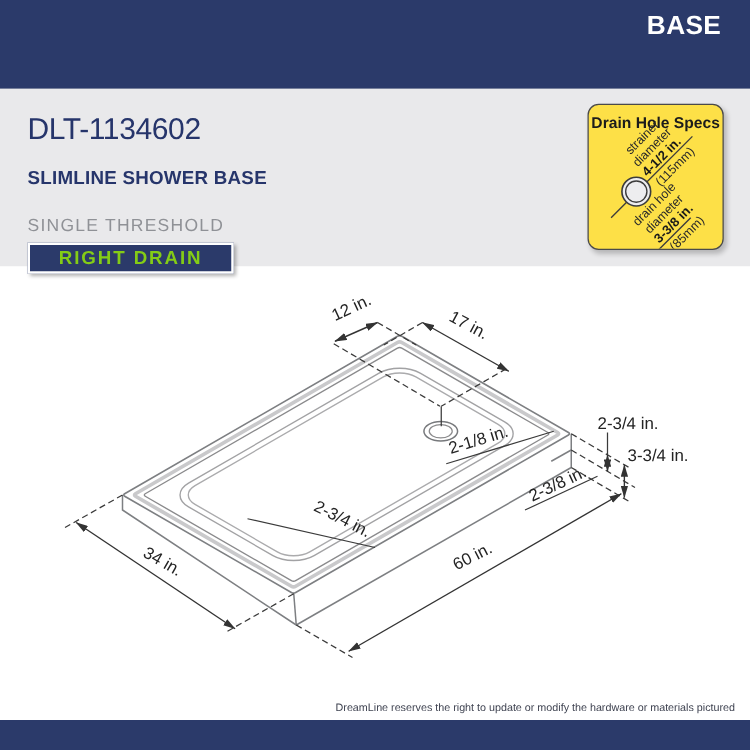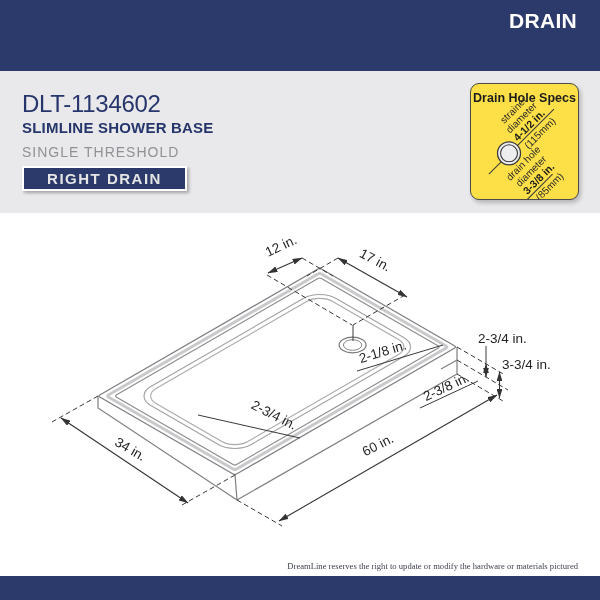--- a/index.html
+++ b/index.html
@@ -7,39 +7,39 @@
         font-family:"Liberation Sans",sans-serif;}
   
   .top-band{position:absolute;left:0;top:0;width:600px;height:71px;background:#2b3a6a;
             box-shadow:0 2px 0 rgba(110,118,140,.45);}
   .top-title{position:absolute;right:23px;top:11px;text-align:right;color:#ffffff;
              font-size:21px;line-height:19.5px;font-weight:bold;letter-spacing:.3px;}
   
   .info-strip{position:absolute;left:0;top:71px;width:600px;height:142px;background:#e9e9eb;}
   .model-block{position:absolute;left:22px;top:92px;}
   .model-number{font-size:24px;font-weight:normal;color:#26356b;letter-spacing:-.3px;line-height:24px;}
-  .product-name{font-size:15px;font-weight:bold;color:#26356b;letter-spacing:.2px;margin-top:3px;}
-  .threshold{font-size:14px;color:#8f9196;letter-spacing:1px;margin-top:8px;}
-  .drain-badge{display:inline-block;margin-top:6px;width:139px;background:#2b3a6a;color:#e5e5e5;
+  .product-name{font-size:15px;font-weight:bold;color:#26356b;letter-spacing:.2px;margin-top:18px;}
+  .threshold{font-size:14px;color:#8f9196;letter-spacing:1px;margin-top:21px;}
+  .drain-badge{display:inline-block;margin-top:6px;width:139px;background:#2b3a6a;color:#84cc16;
                font-size:15px;font-weight:bold;letter-spacing:1.5px;text-align:center;
                padding:2px 11px;border:2px solid #ffffff;box-shadow:2px 2px 3px rgba(0,0,0,.3);}
   
   .specs-box{position:absolute;left:470px;top:83px;width:107px;height:115px;background:#fde047;
              border:1.4px solid #4a4a4a;border-radius:9px;box-shadow:2px 3px 4px rgba(0,0,0,.22);
              overflow:hidden;}
   .specs-box svg{display:block;}
   .spec-txt{font-size:10px;fill:#2a2a2a;}
   .spec-val{font-size:10.5px;font-weight:bold;fill:#1a1a1a;}
   .spec-title{font-size:12.5px;font-weight:bold;fill:#1c1c1c;}
   
   .diagram{position:absolute;left:0;top:0;width:600px;height:600px;}
   .dimtxt{font-size:13.5px;fill:#242424;}
   
-  .disclaimer{position:absolute;right:22px;bottom:28px;text-align:left;color:#3f4351;
-              font-size:8.6px;line-height:11px;font-family:Liberation Serif, serif;}
+  .disclaimer{position:absolute;right:12px;bottom:28px;text-align:left;color:#3f4351;
+              font-size:8.6px;line-height:11px;}
   .bottom-bar{position:absolute;left:0;bottom:0;width:600px;height:24px;background:#2b3a6a;}
 </style>
 </head>
 <body>
 
 <div class="page">
 
   <svg class="diagram" viewBox="0 0 600 600">
     <defs>
       <marker id="ah" viewBox="0 0 10 6" refX="9.5" refY="3" markerWidth="9" markerHeight="5.4" orient="auto-start-reverse">
@@ -103,21 +103,21 @@
       <text class="dimtxt" x="502" y="369" text-anchor="start">3-3/4 in.</text>
       <text class="dimtxt" text-anchor="middle" transform="translate(448,391) rotate(-25)">2-3/8 in.</text>
       <text class="dimtxt" text-anchor="middle" transform="translate(272,419) rotate(27)">2-3/4 in.</text>
       <text class="dimtxt" text-anchor="middle" transform="translate(128,453) rotate(30)">34 in.</text>
       <text class="dimtxt" text-anchor="middle" transform="translate(380,449) rotate(-27)">60 in.</text>
     </g>
   </svg>
 
   <div class="top-band">
     <div class="top-title">
-      <div>DRAIN</div>
+      <div>BASE</div>
     </div>
   </div>
 
   <div class="info-strip"></div>
   <div class="model-block">
     <div class="model-number">DLT-1134602</div>
     <div class="product-name">SLIMLINE SHOWER BASE</div>
     <div class="threshold">SINGLE THRESHOLD</div>
     <div class="drain-badge">RIGHT DRAIN</div>
   </div>

